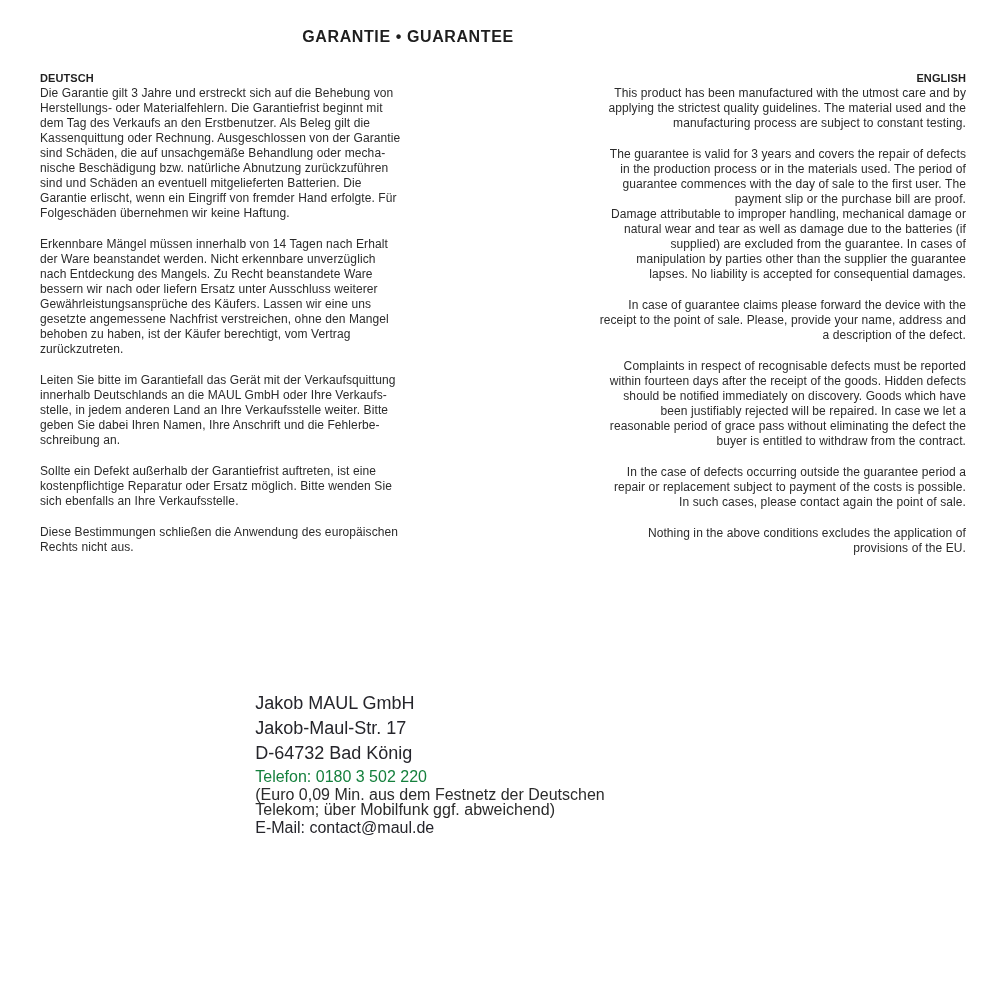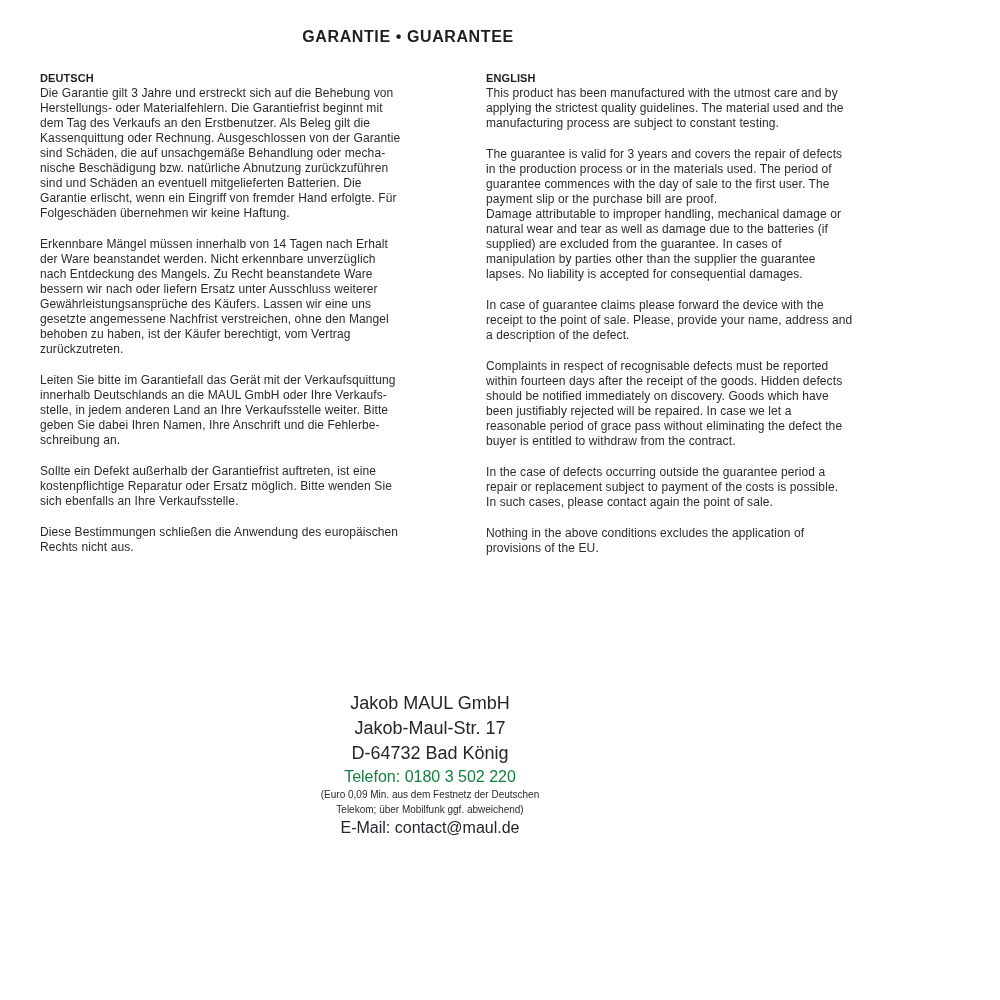--- a/index.html
+++ b/index.html
@@ -28,54 +28,53 @@
     white-space: nowrap;
   }
   .col {
     position: absolute;
     top: 71px;
     font-size: 12px;
     line-height: 15px;
     letter-spacing: 0.1px;
   }
   .col-de { left: 40px;  width: 440px; }
-  .col-en { left: 486px; width: 480px; }
+  .col-en { left: 486px; width: 480px; text-align: right; }
   .col-heading {
     font-weight: 700;
     font-size: 11px;
     line-height: 15px;
     color: #1f1f1f;
     margin: 0;
   }
   .para {
     white-space: pre-line;
     margin: 0 0 16px 0;
   }
   .para:last-child { margin-bottom: 0; }
   .footer {
     position: absolute;
     top: 691px;
     left: 430px;
     transform: translateX(-50%);
-    text-align: center;
     color: #2b2b2b;
     white-space: nowrap;
   }
   .footer-line-lg {
     font-size: 18px;
     line-height: 25px;
     color: #25252b;
   }
   .footer-line-md {
     font-size: 16px;
     line-height: 21px;
     color: #15803d;
   }
   .footer-line-sm {
-    font-size: 10px;
+    font-size: 16px;
     line-height: 15px;
     color: #2b2b2b;
   }
   .footer-line-email {
     font-size: 16px;
     line-height: 19px;
     margin-top: 1px;
     color: #25252b;
   }
 </style>

